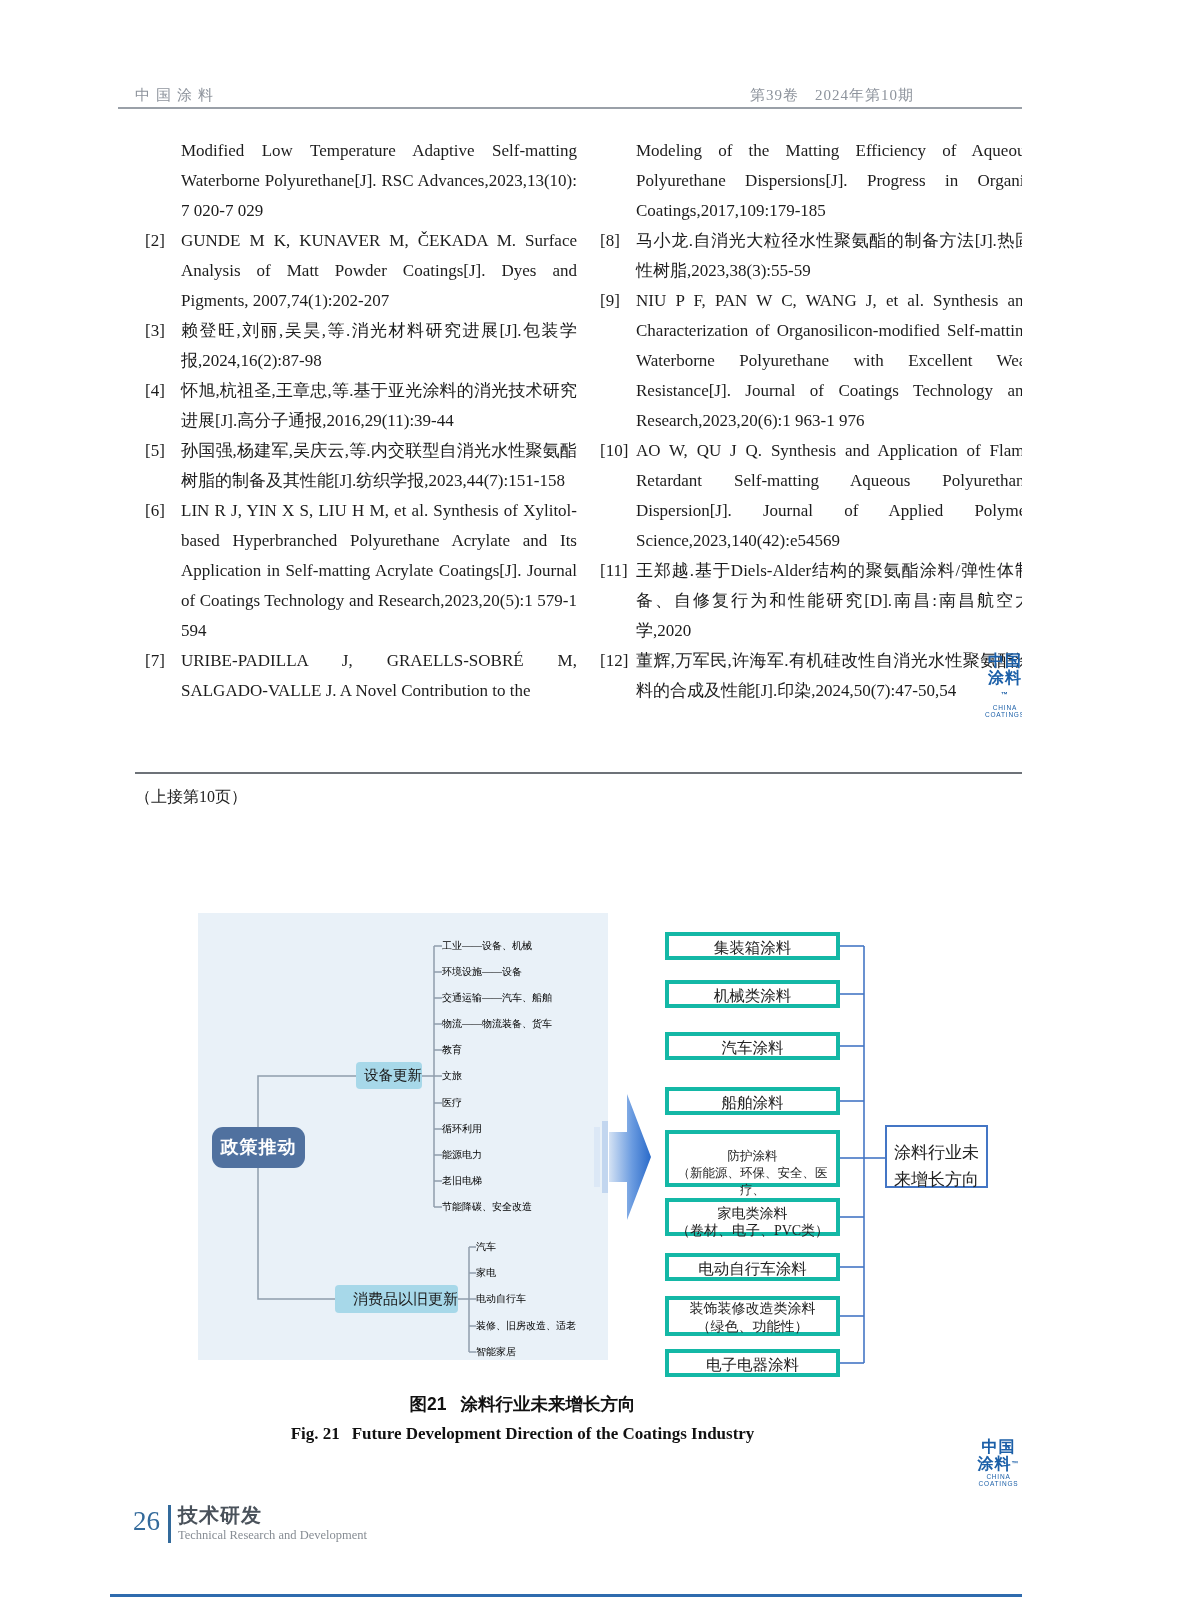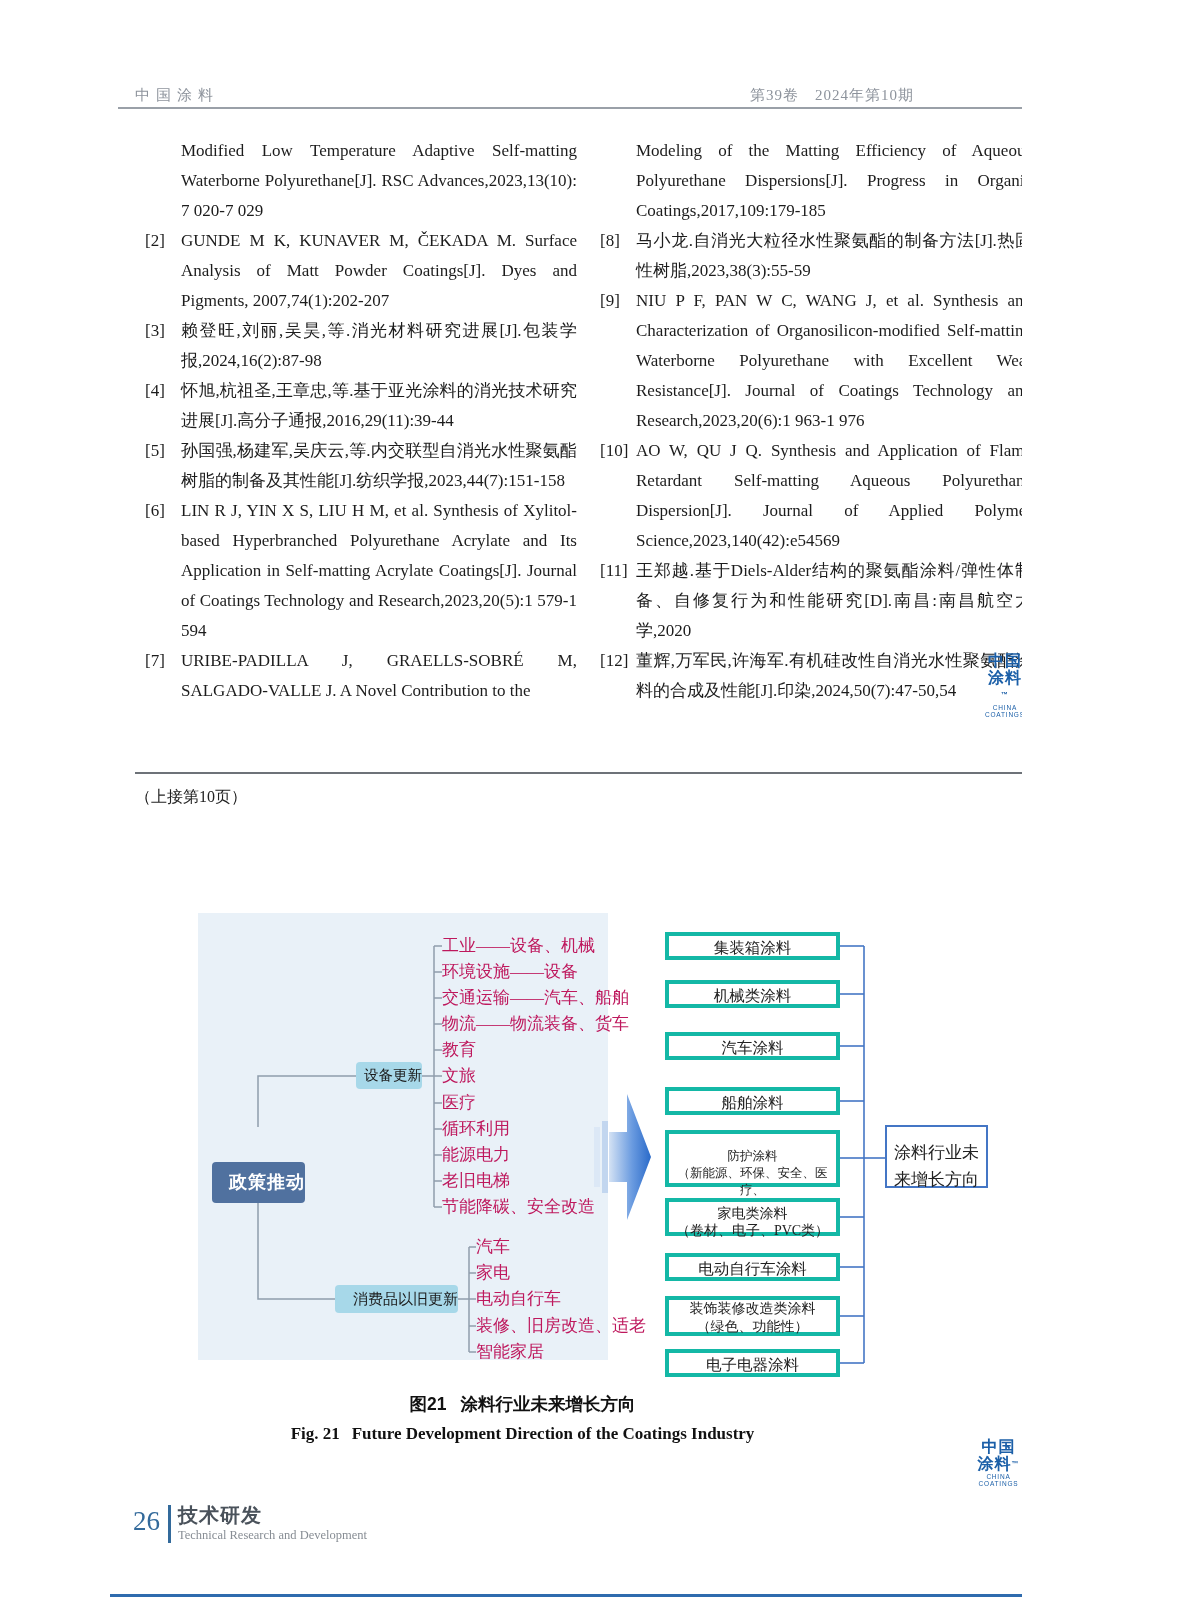--- a/index.html
+++ b/index.html
@@ -23,29 +23,29 @@
   .logo-tm { font-size:7px; vertical-align:top; color:#1b5fa8; }
   .logo-en { color:#1b5fa8; font-size:6.5px; letter-spacing:0.8px; margin-top:1px; }
   
   .mid-rule { position:absolute; left:135px; top:772px; width:915px; height:2px; background:#6d7278; }
   .cont-note { position:absolute; left:135px; top:787px; font-size:16px; color:#222; }
   
   .dg-panel { position:absolute; left:198px; top:913px; width:410px; height:447px; background:#e9f1f8; }
   .dg-svg { position:absolute; left:0; top:0; width:1187px; height:1600px; pointer-events:none; }
   .dg-root {
     position:absolute; left:212px; top:1127px; width:93px; height:41px; background:#50719f;
-    border-radius:4px; color:#ffffff; font-weight:bold; font-size:18px; line-height:41px;
-    text-align:right; letter-spacing:1px; font-family:"Liberation Sans","DejaVu Sans",sans-serif;margin-top:35px;
+    border-radius:11px; color:#ffffff; font-weight:bold; font-size:18px; line-height:41px;
+    text-align:center; letter-spacing:1px; font-family:"Liberation Sans","DejaVu Sans",sans-serif;
   }
   .dg-branch {
     position:absolute; background:#a7d8e9; border-radius:4px; color:#1a1a1a; text-align:right;
   }
   .dg-branch.b1 { left:356px; top:1062px; width:66px; height:27px; line-height:27px; font-size:14.5px; }
   .dg-branch.b2 { left:335px; top:1285px; width:123px; height:28px; line-height:28px; font-size:15px; }
-  .mm-item { position:absolute; height:20px; line-height:20px; font-size:17px; color:#be185d; white-space:nowrap; }
+  .mm-item { position:absolute; height:20px; line-height:20px; font-size:10px; color:#000000; white-space:nowrap; }
   .mm-item.g1 { left:442px; }
   .mm-item.g2 { left:476px; }
   .cbox {
     position:absolute; left:665px; width:175px; background:#ffffff; border:4px solid #14b8a6;
     text-align:center; color:#222; box-sizing:border-box; white-space:pre-line;
     font-size:15.5px; line-height:24px;
   }
   .outcome {
     position:absolute; left:885px; top:1125px; width:103px; height:63px; background:#ffffff;
     border:2px solid #4476c5; box-sizing:border-box; text-align:center; color:#222;

